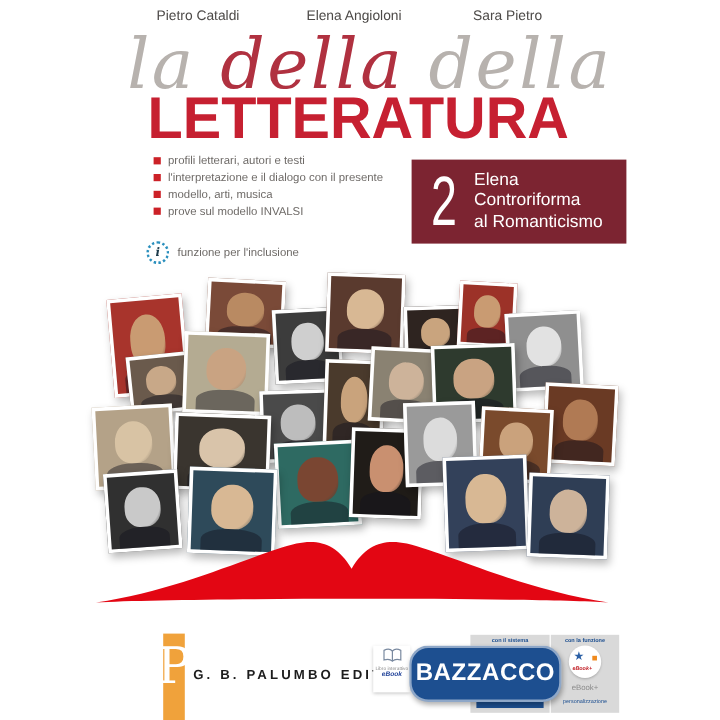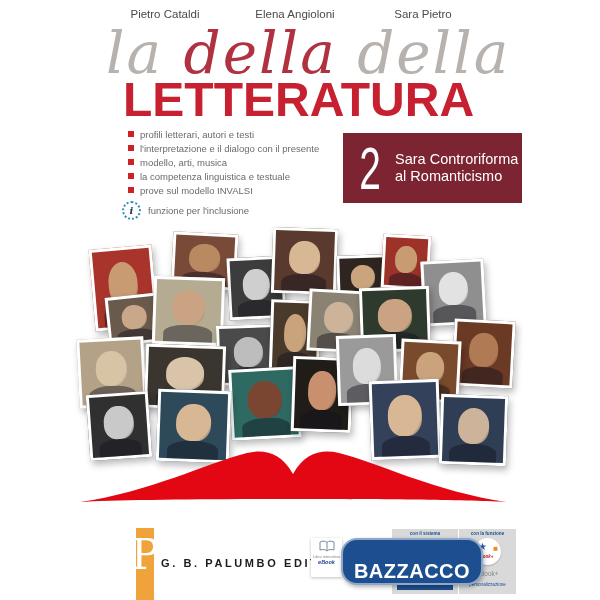--- a/index.html
+++ b/index.html
@@ -50,21 +50,21 @@
   #col-funzione{left:459px;width:57px;}
   .col-label{position:absolute;top:2px;width:100%;text-align:center;font-size:4.6px;color:#1d4f90;font-weight:bold;}
   #ebook-circle{position:absolute;left:15px;top:9px;width:27px;height:27px;border-radius:50%;background:#ffffff;box-shadow:0 1px 2px rgba(0,0,0,0.2);display:flex;align-items:center;justify-content:center;font-size:9px;}
   #ebook-circle .star{color:#2a5fa5;position:absolute;left:4px;top:3px;font-size:10px;}
   #ebook-circle .puzzle{color:#f08a1d;position:absolute;right:3px;top:6px;font-size:8px;}
   #ebook-circle .mini{position:absolute;left:3px;bottom:6px;font-size:4.5px;font-weight:bold;color:#c22027;font-style:italic;}
   #ebook-plus-label{position:absolute;left:0;top:41px;width:100%;text-align:center;font-size:6.5px;color:#8a8a8a;}
   #personalizzazione{position:absolute;left:0;top:53px;width:100%;text-align:center;font-size:4.6px;color:#1d4f90;}
   #col1-bar{position:absolute;left:5px;top:53px;width:56px;height:8px;background:#1d4f90;}
 
-  #stamp{position:absolute;left:341px;top:538px;width:142px;height:47px;background:#1d4f90;border-radius:16px;border:2px solid rgba(255,255,255,0.5);box-sizing:border-box;display:flex;align-items:flex-end;justify-content:center;box-shadow:1px 2px 4px rgba(0,0,0,0.3);}
+  #stamp{position:absolute;left:341px;top:538px;width:127px;height:47px;background:#1d4f90;border-radius:16px;border:2px solid rgba(255,255,255,0.5);box-sizing:border-box;display:flex;align-items:center;justify-content:center;box-shadow:1px 2px 4px rgba(0,0,0,0.3);}
   #stamp span{color:#ffffff;font-size:20px;font-weight:800;letter-spacing:0.5px;}
 </style>
 </head>
 <body>
 
 <span class="author" style="left:165px">Pietro Cataldi</span>
 <span class="author" style="left:295px">Elena Angioloni</span>
 <span class="author" style="left:423px">Sara Pietro</span>
 
 <div id="title-script"><span class="grey">la</span> <span class="red">della</span> <span class="grey">della</span></div>
@@ -78,36 +78,32 @@
   <li>
       <span class="bullet"></span>
       <span>l'interpretazione e il dialogo con il presente</span>
     </li>
   <li>
       <span class="bullet"></span>
       <span>modello, arti, musica</span>
     </li>
   <li>
       <span class="bullet"></span>
-      <span>la competenza linguistica e testuale</span>
-    </li>
-  <li>
-      <span class="bullet"></span>
       <span>prove sul modello INVALSI</span>
     </li>
 </ul>
 
 <div id="inclusion">
   <span class="circ">i</span>
   <span class="lbl">funzione per l'inclusione</span>
 </div>
 
 <div id="badge">
   <span class="num">2</span>
-  <span class="sub"><span>Sara Controriforma</span><br><span>al Romanticismo</span></span>
+  <span class="sub"><span>Elena Controriforma</span><br><span>al Romanticismo</span></span>
 </div>
 
 <div id="collage">
     <div class="tile" style="left: 92px; top: 247px; width: 57px; height: 76px; transform: rotate(-5deg); background: rgb(168, 52, 44);">
       <div class="torso"></div>
       <div class="head" style="background: radial-gradient(at 45% 35%, rgb(201, 155, 114) 0px, rgb(201, 155, 114) 70%, rgba(0, 0, 0, 0.25) 100%);"></div>
     </div>
     <div class="tile" style="left: 172px; top: 233px; width: 59px; height: 50px; transform: rotate(3deg); background: rgb(122, 74, 56);">
       <div class="torso"></div>
       <div class="head" style="background: radial-gradient(at 45% 35%, rgb(185, 138, 98) 0px, rgb(185, 138, 98) 70%, rgba(0, 0, 0, 0.25) 100%);"></div>

